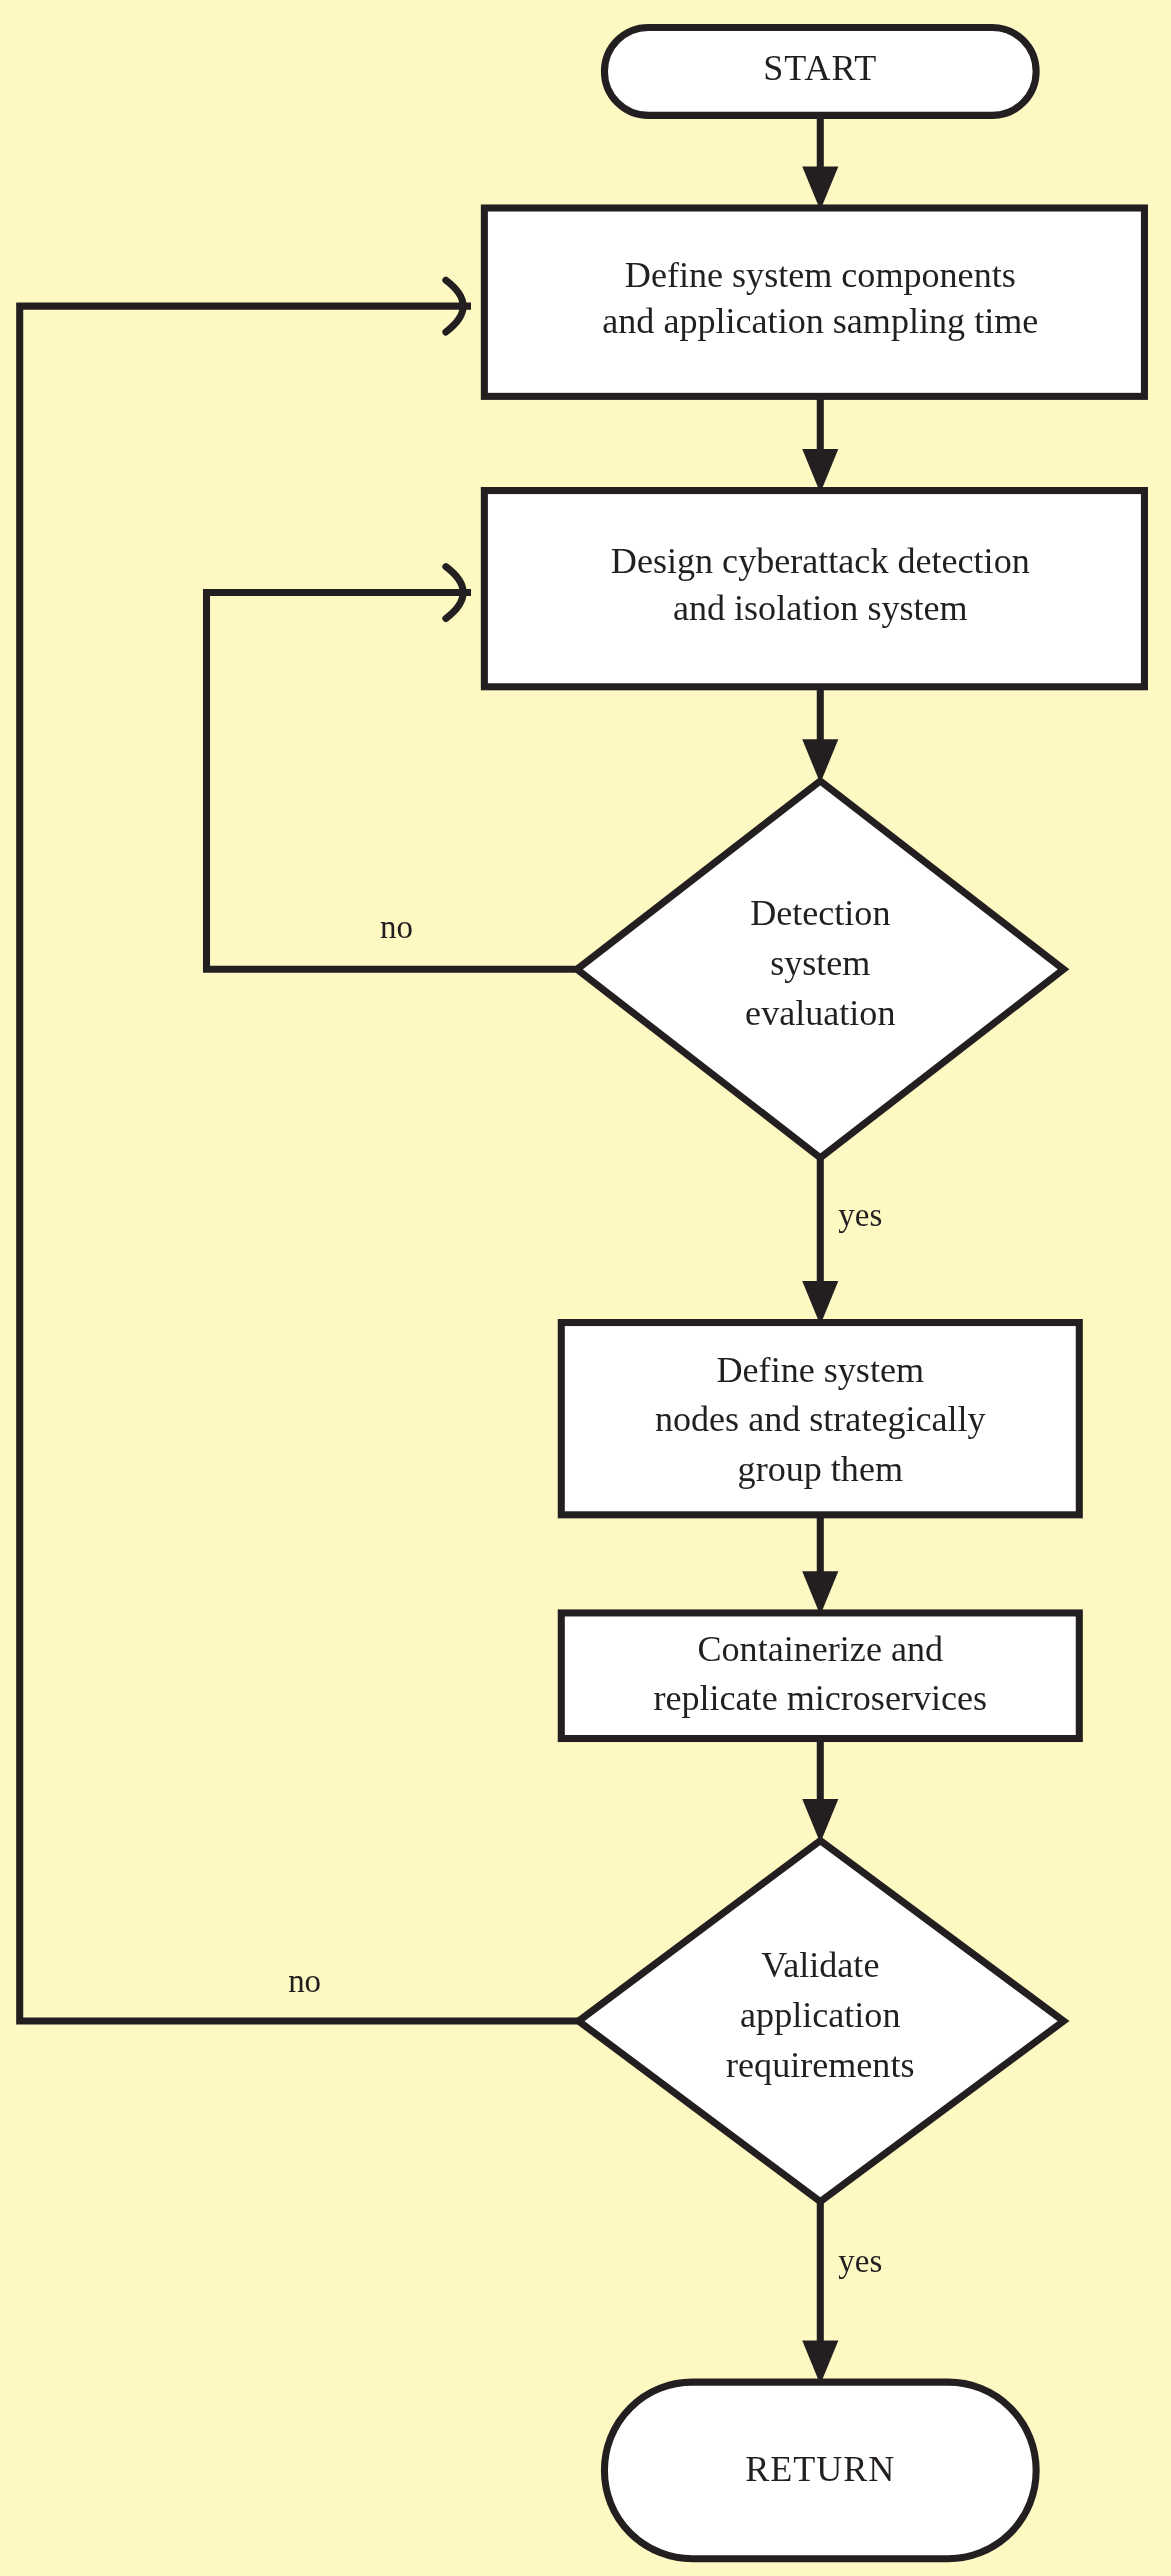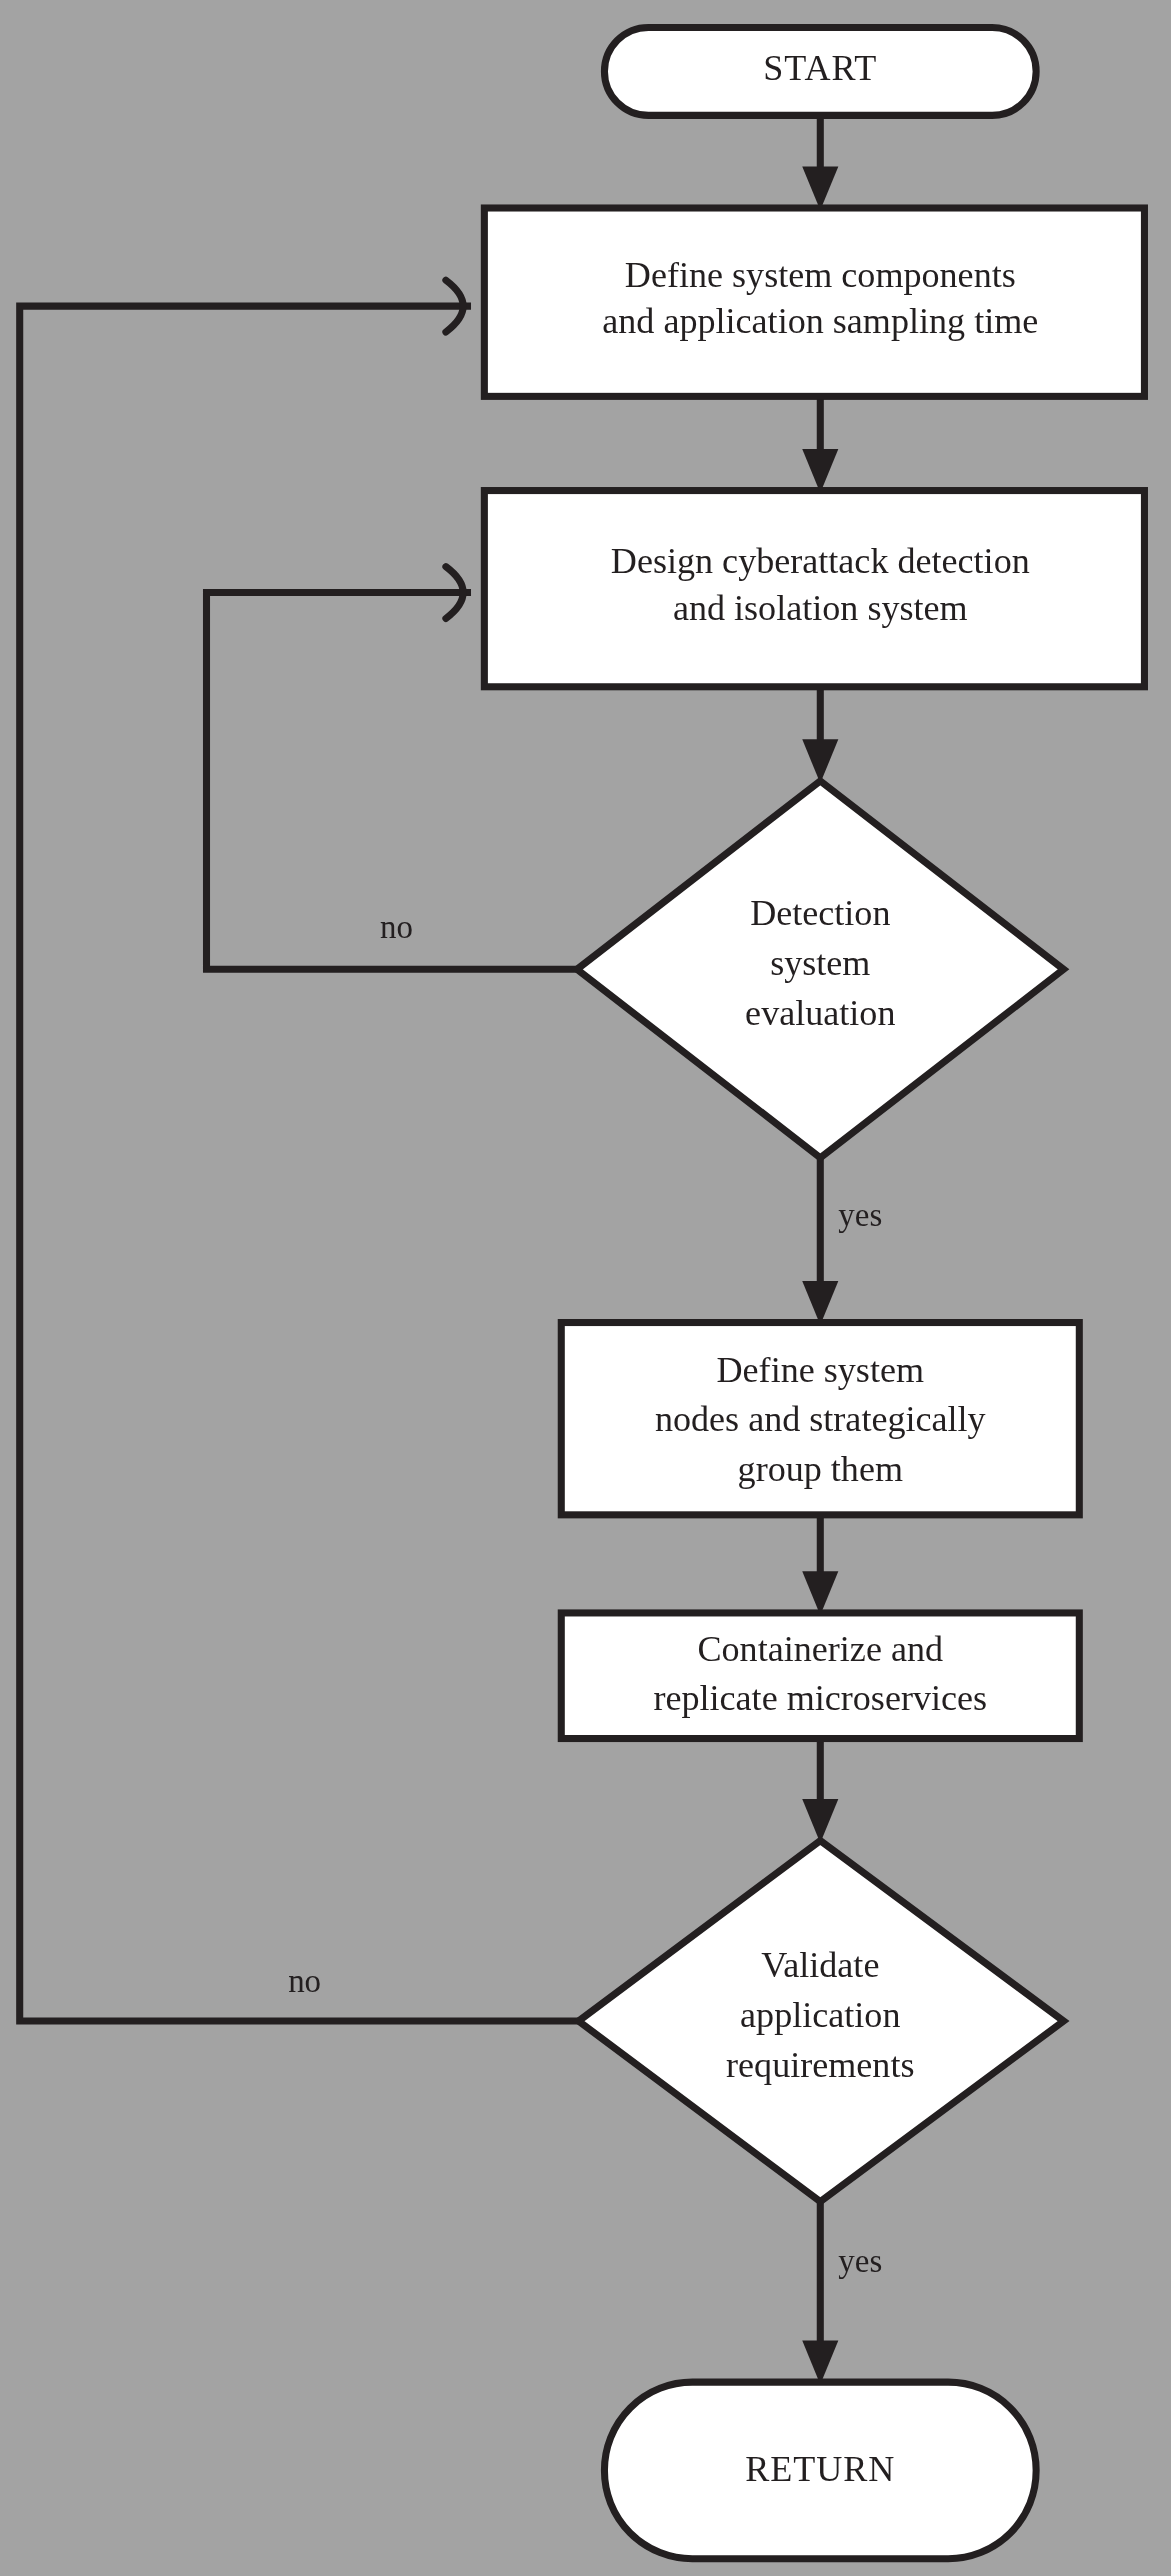--- a/index.html
+++ b/index.html
@@ -11,21 +11,21 @@
   body {
     width: 1172px;
     height: 2576px;
     font-family: "Liberation Serif", "DejaVu Serif", serif;
     overflow: hidden;
   }
   #flowchart-root {
     position: relative;
     width: 1172px;
     height: 2576px;
-    background: #a3a3a3;
+    background: #fef9c3;
   }
   svg#diagram {
     position: absolute;
     top: 0;
     left: 0;
     width: 1172px;
     height: 2576px;
     display: block;
   }
   .shape-outline {

